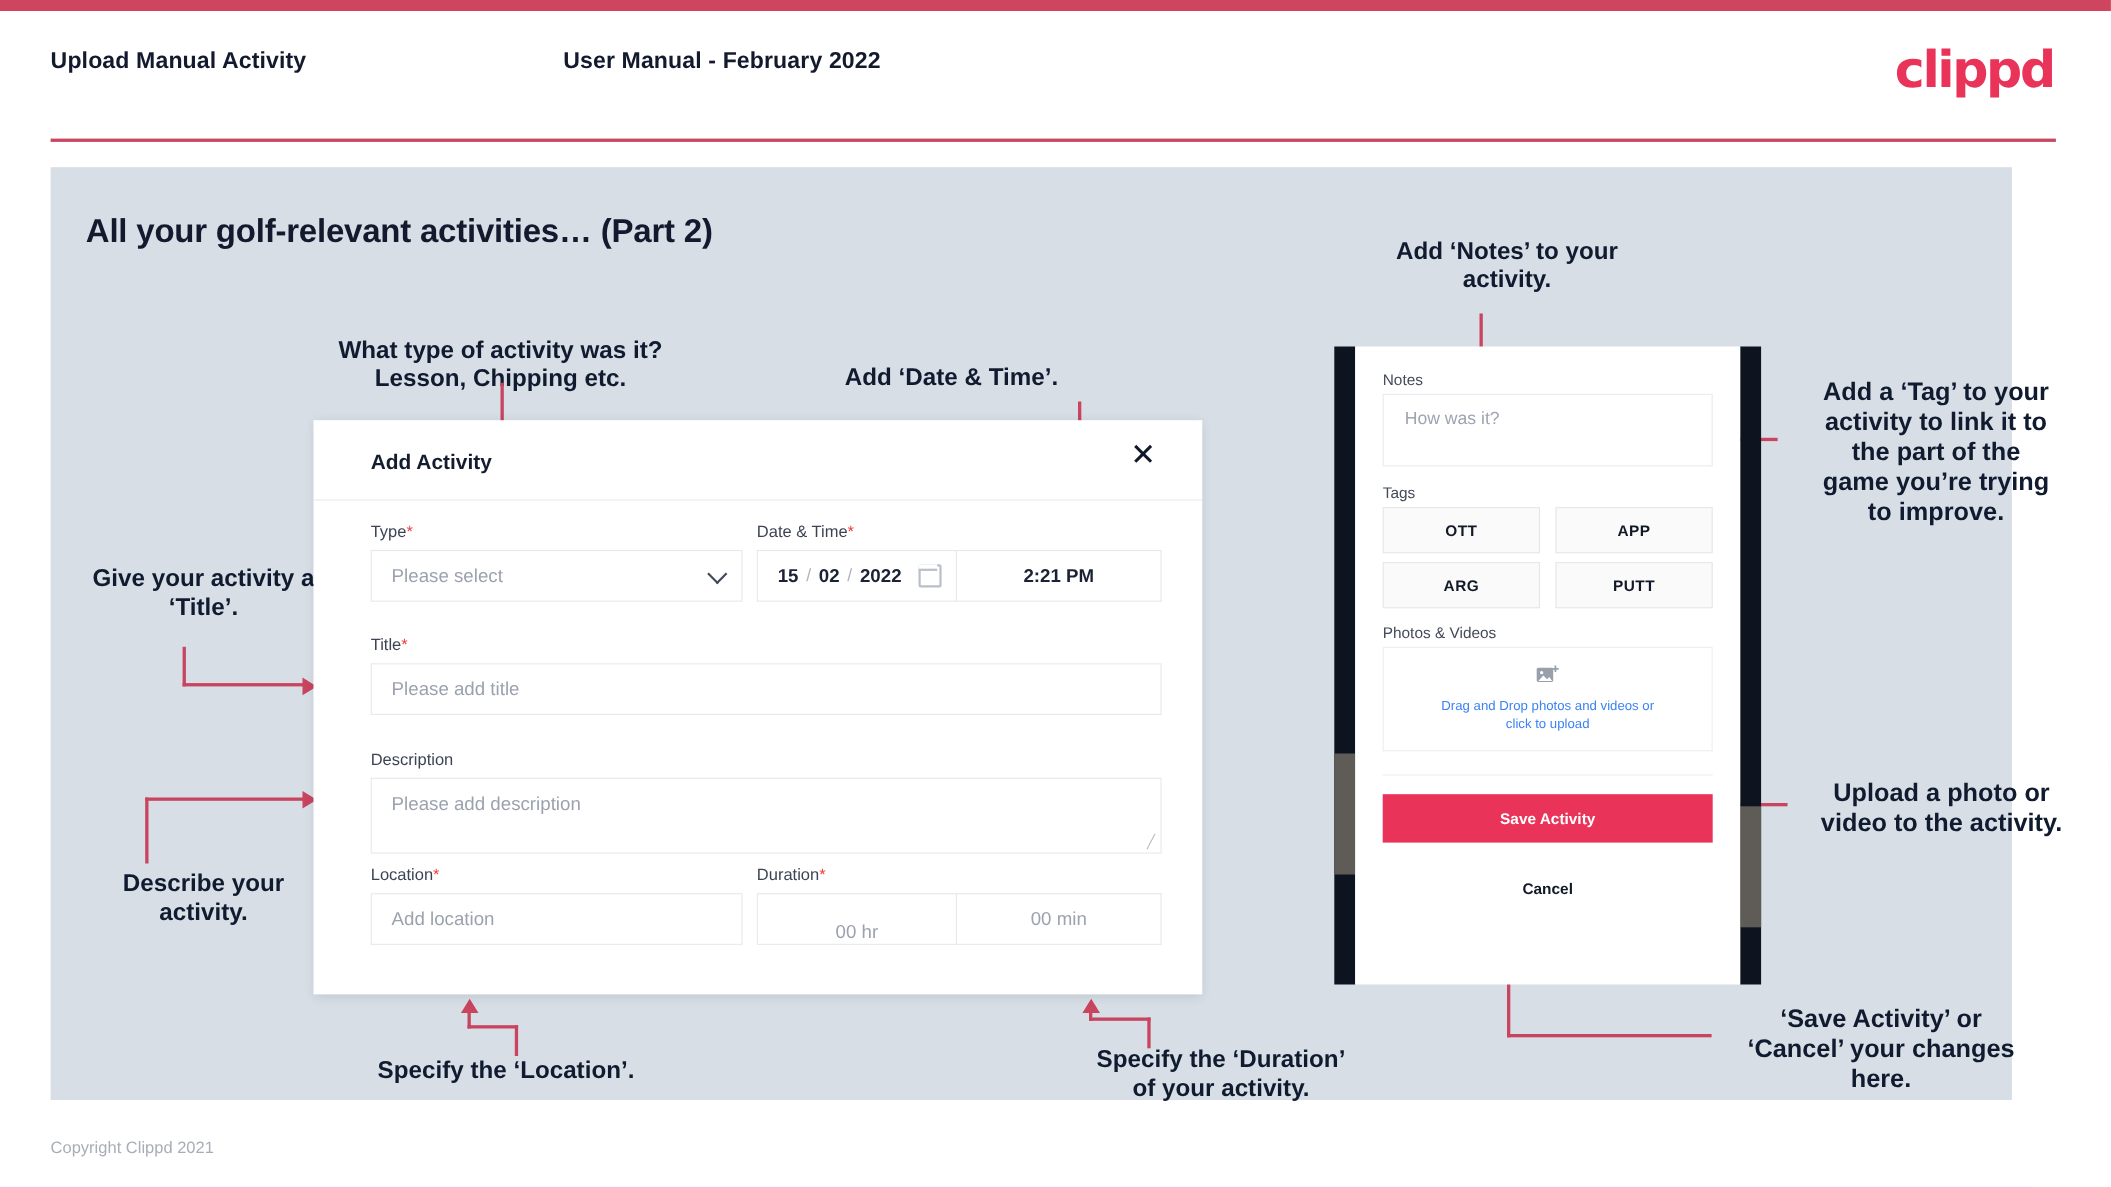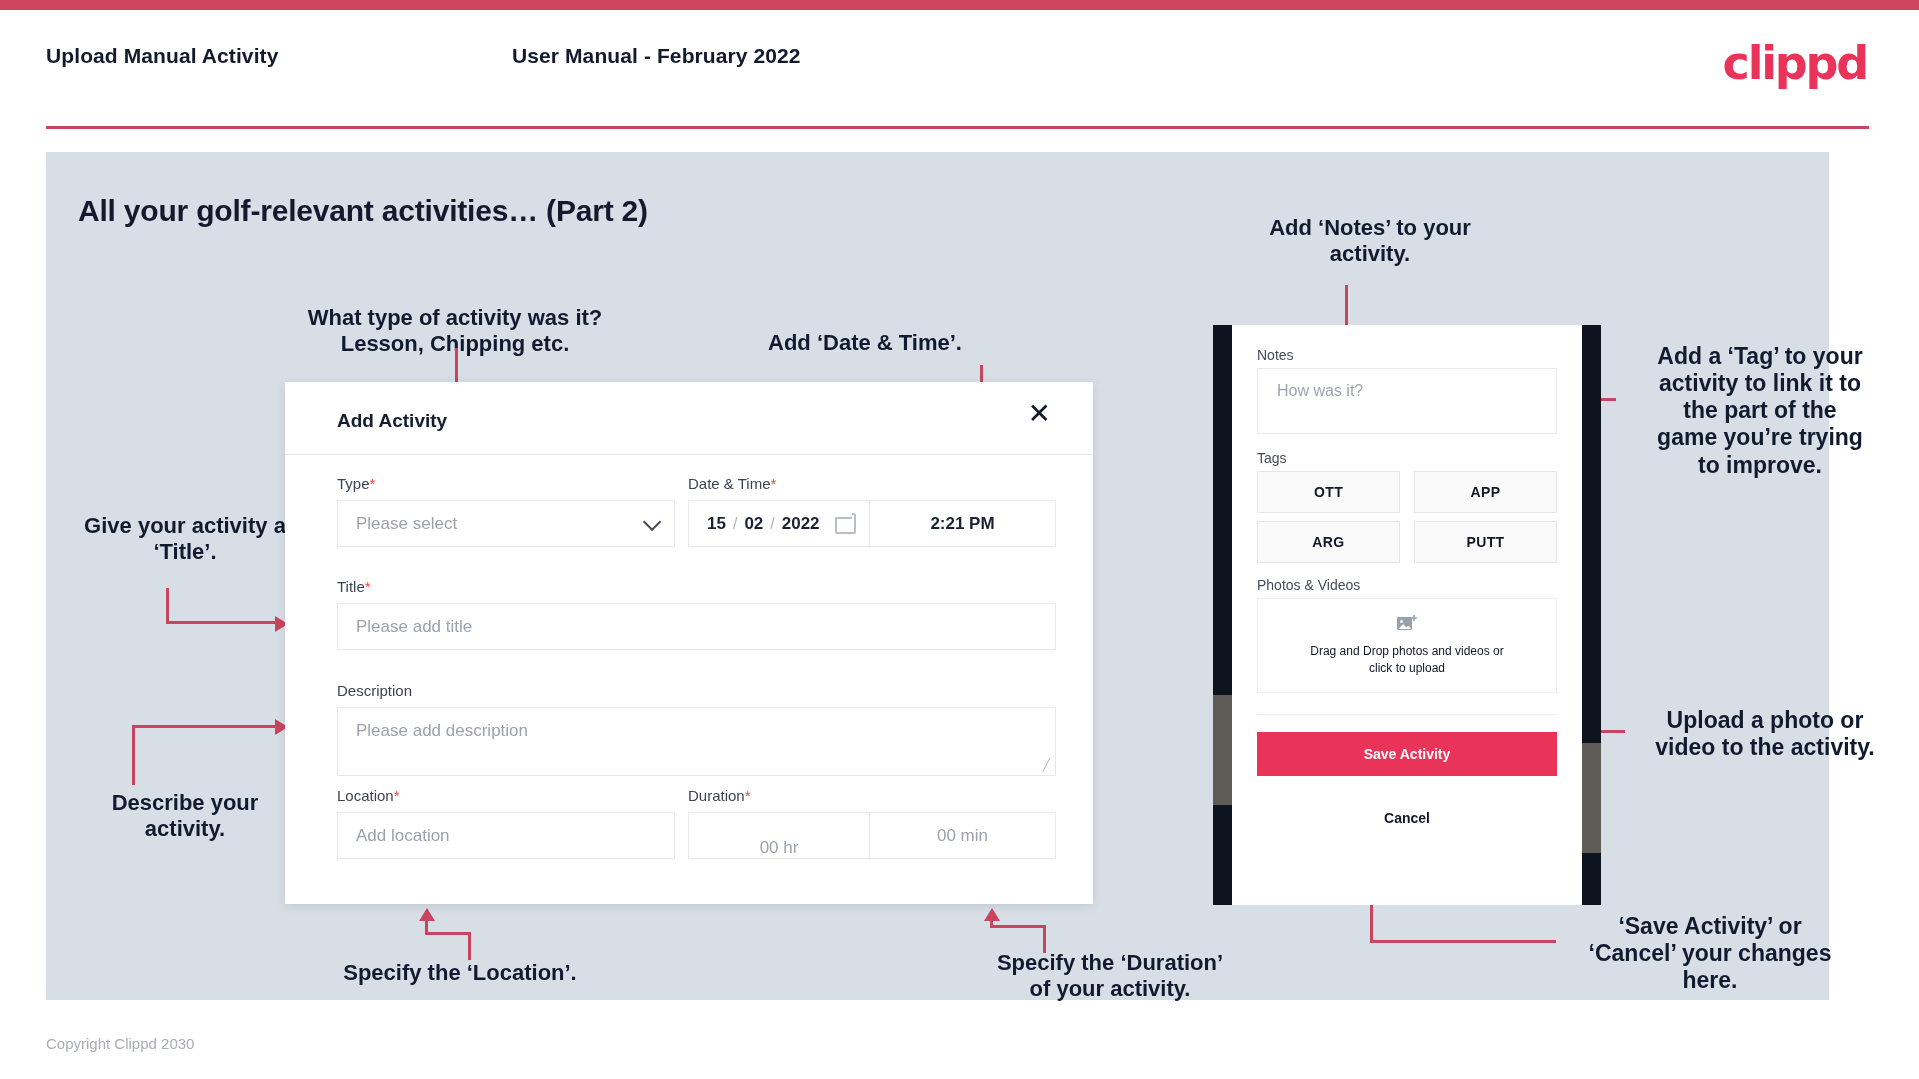--- a/index.html
+++ b/index.html
@@ -45,32 +45,32 @@
   .fl{position:absolute;font-size:15px;color:#3c4454;font-weight:400;}
   .req{color:#ee4444;font-size:15px;}
   .fld{position:absolute;border:1px solid #e6e8ec;background:#fff;box-sizing:border-box;display:flex;align-items:center;}
   .ph{color:#9ba2ae;font-size:17px;padding-left:18px;font-weight:400;}
   .val{color:#1b2233;font-size:17px;font-weight:700;}
   .chev{position:absolute;right:20px;top:50%;transform:translateY(-50%);width:11px;height:11px;border-right:2px solid #42495a;border-bottom:2px solid #42495a;margin-top:-4px;transform-origin:center;rotate:45deg;}
   .cal{width:17px;height:17px;border:2px solid #b9bec8;border-radius:2px;position:relative;}
   .cal:before{content:"";position:absolute;left:-2px;top:-2px;width:17px;height:4px;background:#fff;border-bottom:2px solid #b9bec8;}
 
   
-  .phone{position:absolute;left:1213px;top:325px;width:388px;height:608px;}
+  .phone{position:absolute;left:1213px;top:315px;width:388px;height:608px;}
   .bez{position:absolute;top:0;width:19px;height:580px;background:#0d1420;}
   .bez.l{left:0;} .bez.r{right:0;}
   .btnseg{position:absolute;width:19px;background:#5f5c58;}
   .screen{position:absolute;left:19px;top:0;width:350px;height:580px;background:#fff;}
 
   .p-lbl{position:absolute;font-size:14px;color:#444b58;}
   .p-box{position:absolute;border:1px solid #e8eaee;box-sizing:border-box;background:#fff;}
   .p-ph{position:absolute;color:#9ea4b0;font-size:16px;}
   .tag{position:absolute;border:1px solid #e4e6ea;background:#fafafa;box-sizing:border-box;display:flex;align-items:center;justify-content:center;font-size:14px;font-weight:700;color:#111827;letter-spacing:.4px;}
   .drop{position:absolute;border:1px solid #eceef1;box-sizing:border-box;display:flex;flex-direction:column;align-items:center;justify-content:center;}
-  .drop-t{font-size:12px;color:#0f172a;text-align:center;line-height:1.45;}
+  .drop-t{font-size:12px;color:#3b82f6;text-align:center;line-height:1.45;}
   .p-div{position:absolute;background:#eceef1;height:1px;}
   .save{position:absolute;background:#ea3359;color:#fff;display:flex;align-items:center;justify-content:center;font-size:14px;font-weight:700;}
   .cancel{position:absolute;width:100%;text-align:center;font-size:14px;font-weight:700;color:#111827;}
 
   .copy{position:absolute;left:46px;top:1035px;font-size:15px;color:#a8adb6;}
 </style>
 </head>
 <body>
 
 <div id="stage">
@@ -255,14 +255,14 @@
 
       <div class="save" style="left:25px;top:407px;width:300px;height:44px;">
         <span>Save Activity</span>
       </div>
       <div class="cancel" style="left:0;top:485px;">
         <span>Cancel</span>
       </div>
     </div>
   </div>
 
-  <div class="copy">Copyright Clippd 2030</div>
+  <div class="copy">Copyright Clippd 2021</div>
 </div>
 
 </body></html>

